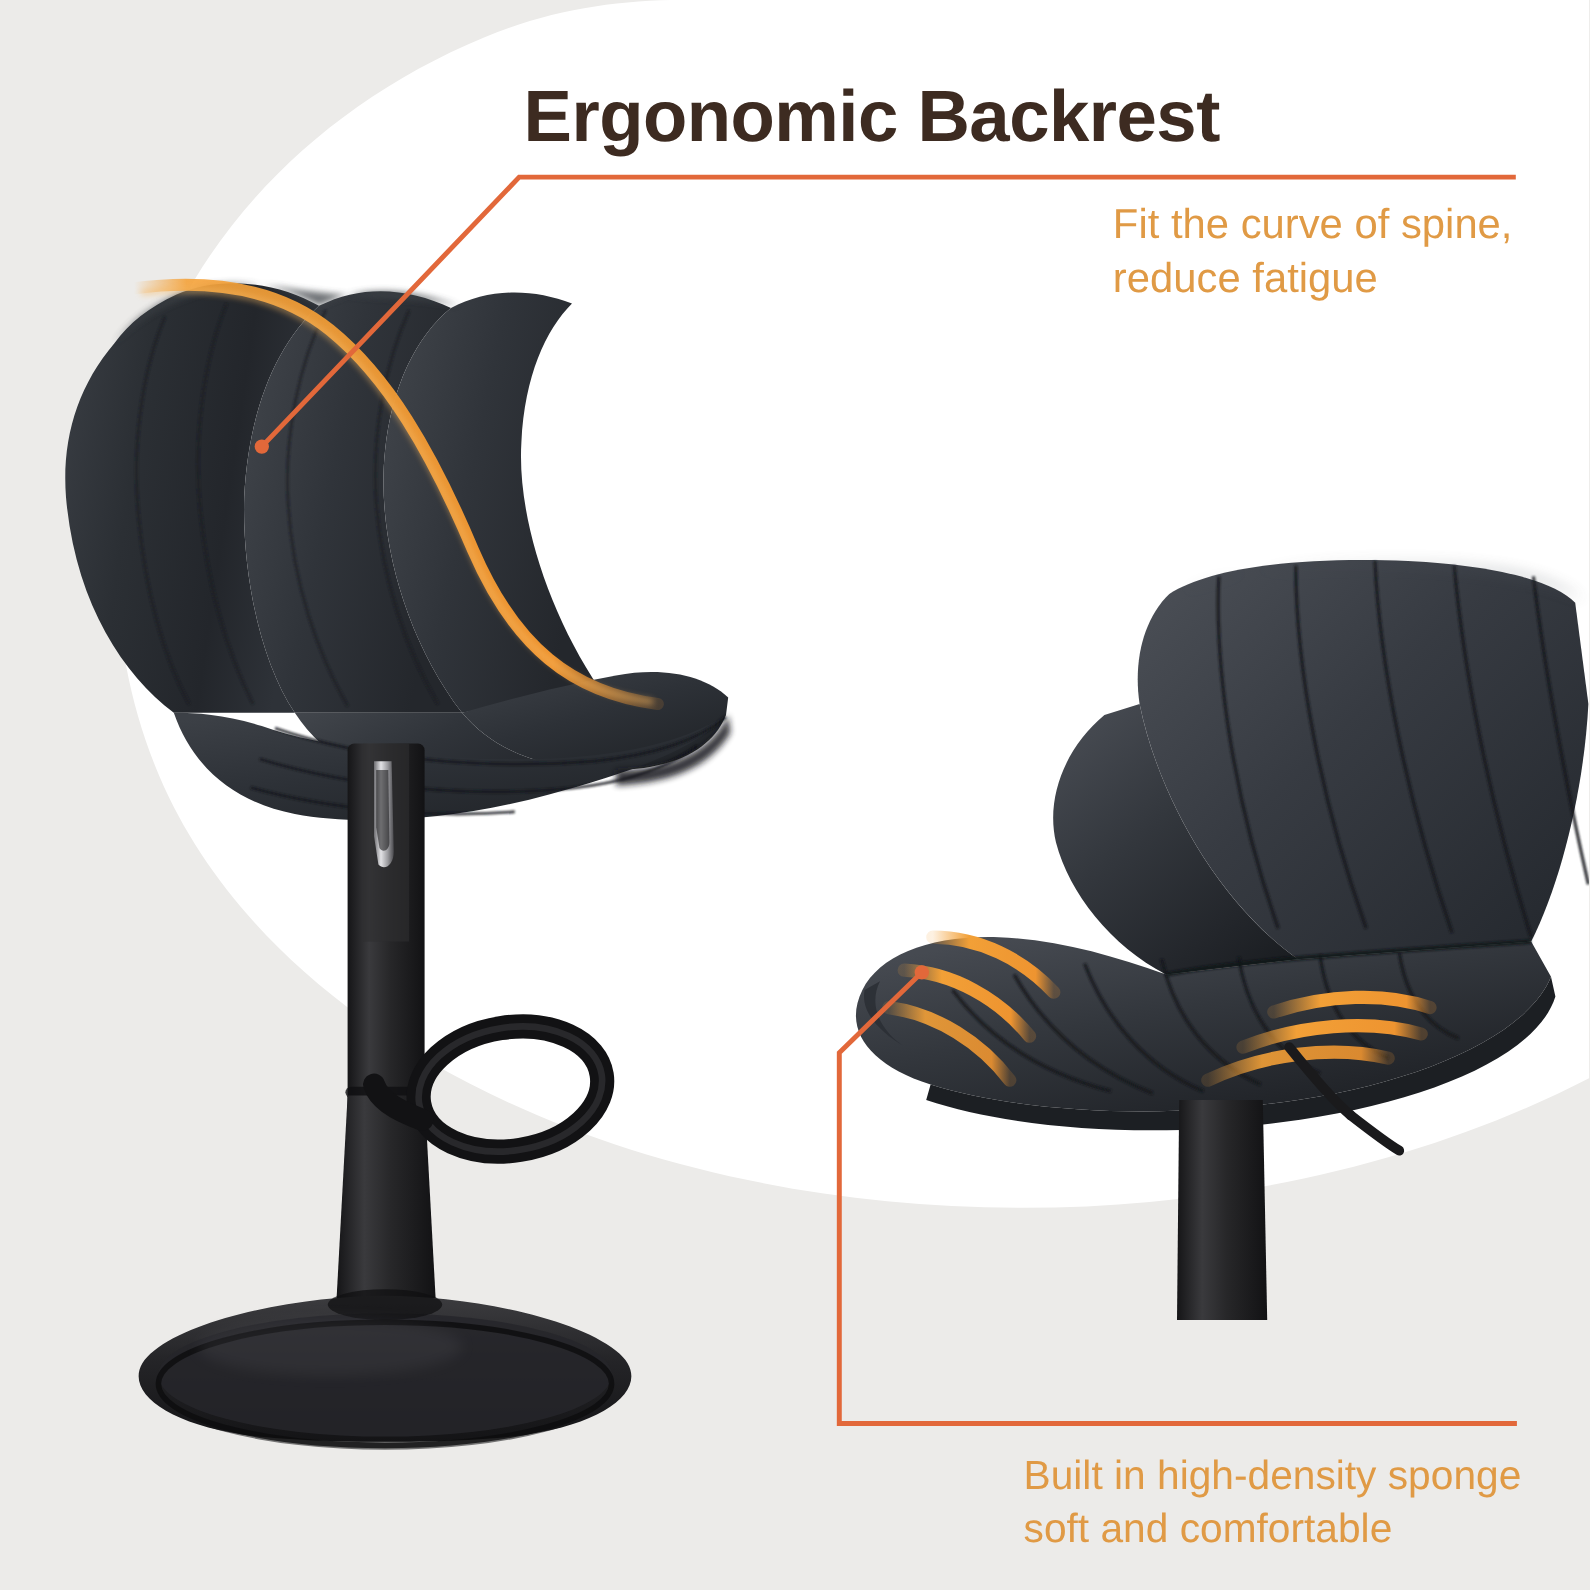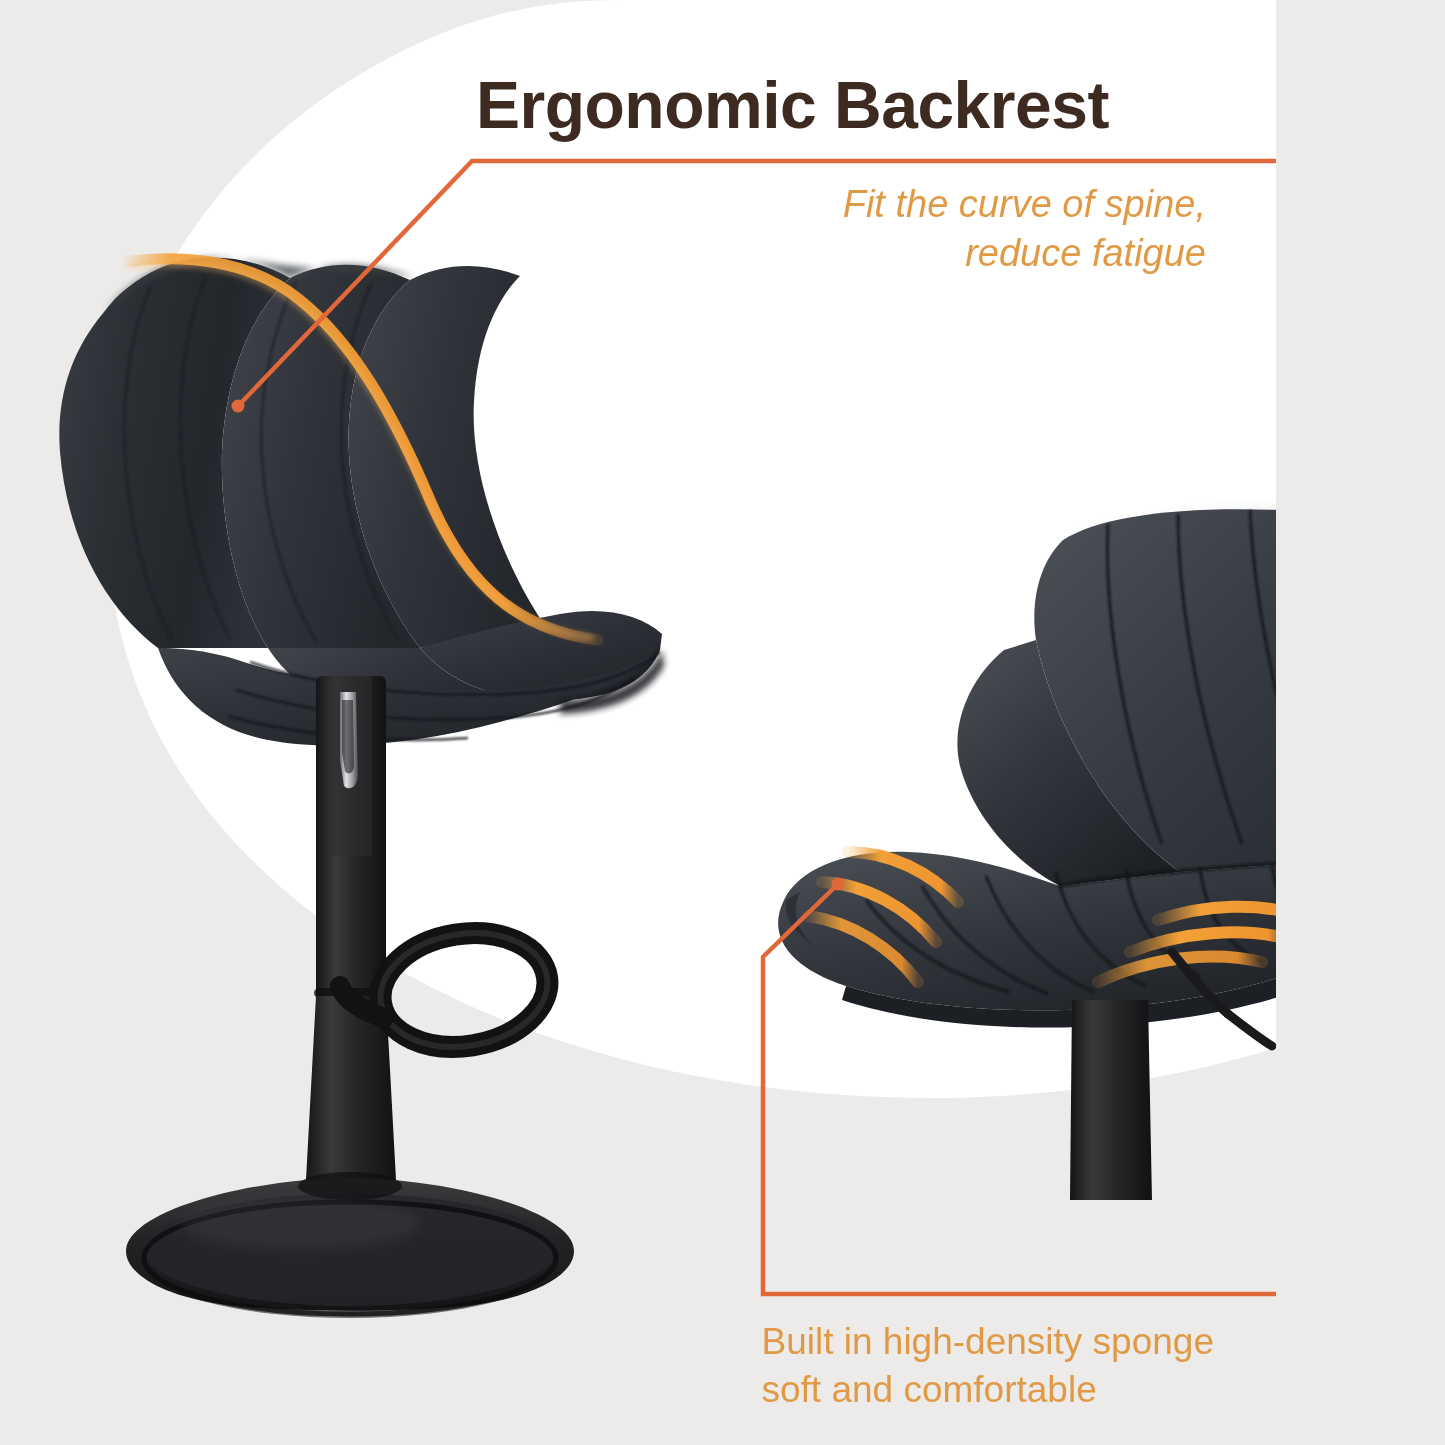--- a/index.html
+++ b/index.html
@@ -2,21 +2,21 @@
 <html><head>
 <meta charset="utf-8">
 <style>
   html,body{margin:0;padding:0;}
   body{
     width:1445px;height:1445px;
     background:#ECEBE9;
     font-family:"Liberation Sans", sans-serif;
     overflow:hidden;
   }
-  #stage{position:relative;width:1276px;height:1445px;overflow:hidden;background:#ECEBE9;}
+  #stage{position:relative;width:1445px;height:1445px;overflow:hidden;background:#ECEBE9;}
   #bg{position:absolute;inset:0;width:1445px;height:1445px;}
   #art{position:absolute;inset:0;width:1445px;height:1445px;}
 
   
   .title{
     position:absolute;
     font-weight:bold;
     letter-spacing:-0.5px;
     line-height:1.0;
     white-space:nowrap;
@@ -29,22 +29,20 @@
 
   #backrest-title{
     left:476px;top:72px;
     font-size:66px;
     color:#3D2B21;
   }
   #backrest-sub{
     right:70px;top:180px;
     font-size:38px;
     color:#E09A45;
-    text-align:right;
-    font-style:italic;
   }
 
   #cushion-title{
     left:800px;top:1208px;
     font-size:62px;
     color:#3D2B21;
   }
   #cushion-sub{
     right:62px;top:1318px;
     font-size:37px;

